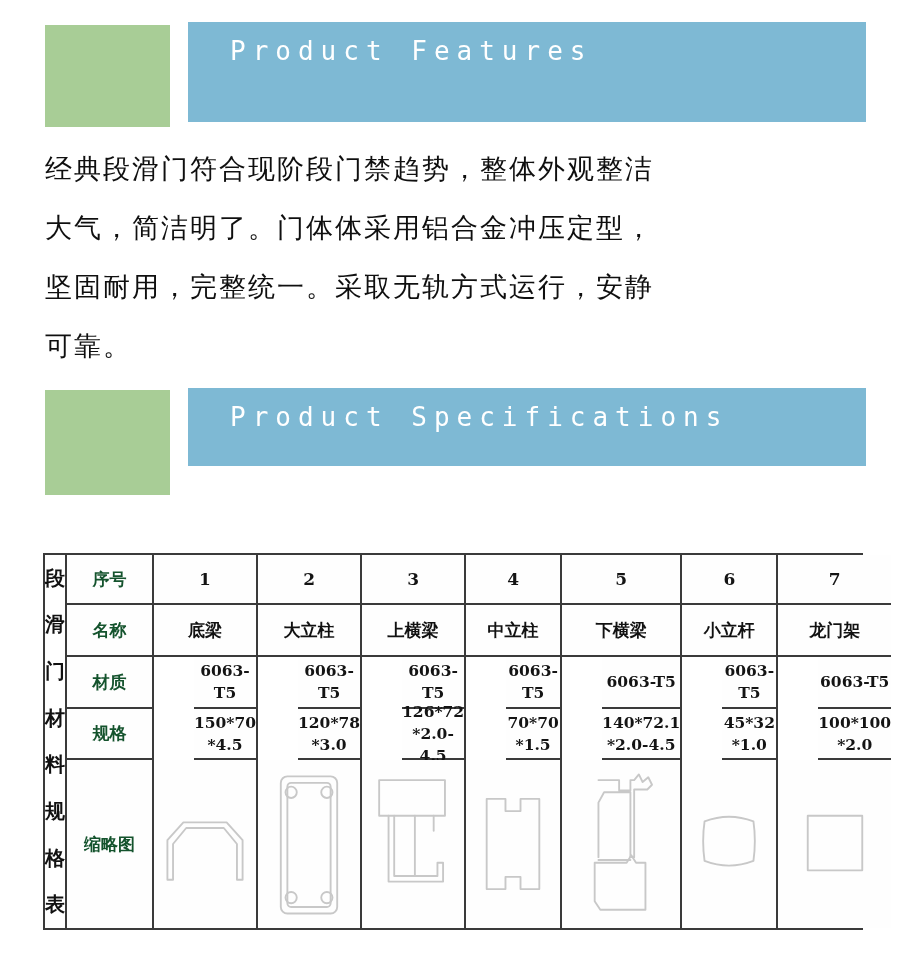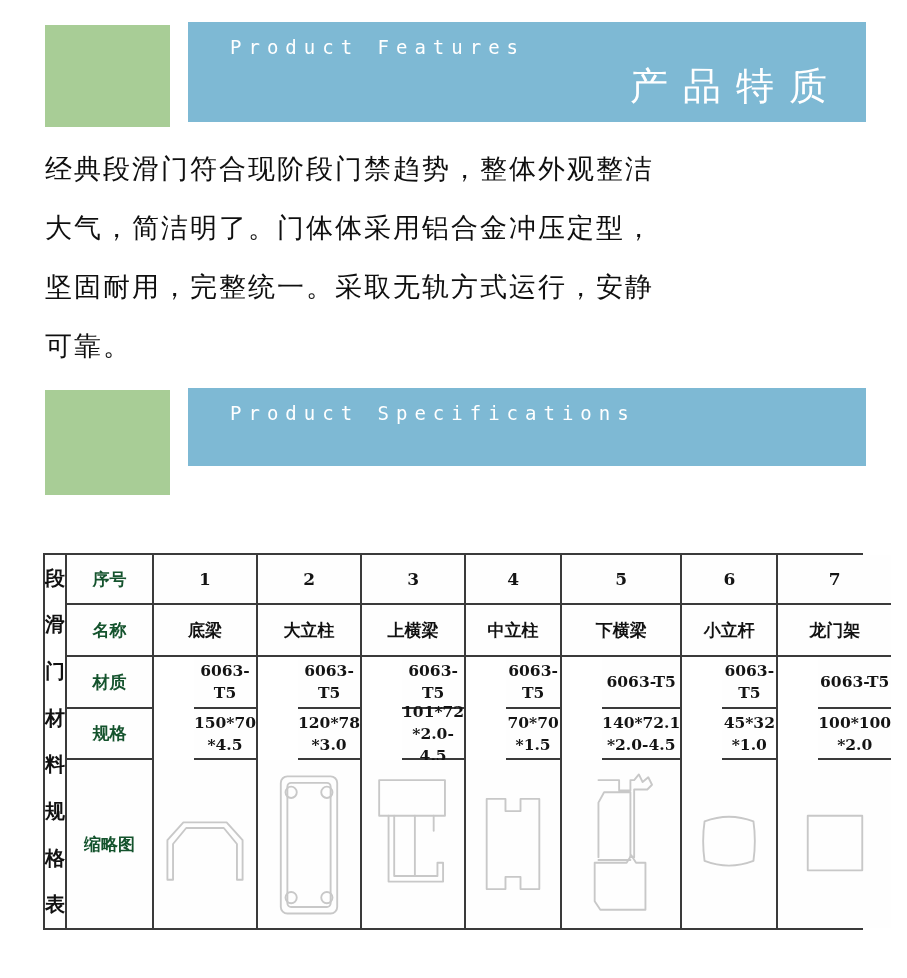--- a/index.html
+++ b/index.html
@@ -3,21 +3,21 @@
 <meta charset="utf-8">
 <style>
   html,body{margin:0;padding:0;background:#fff;}
   body{font-family:"Liberation Sans",sans-serif;color:#141414;}
   #page{position:relative;width:907px;height:978px;background:#ffffff;overflow:hidden;}
 
   
   .green-block{position:absolute;width:125px;background:var(--green,#a8cd96);}
   .blue-banner{position:absolute;left:188px;width:678px;background:var(--blue,#7eb9d4);}
   .banner-en{position:absolute;left:42px;top:14px;color:#fff;
-    font-family:"DejaVu Sans Mono",monospace;font-size:19px;letter-spacing:7px;white-space:nowrap;}
+    font-family:"DejaVu Sans Mono",monospace;font-size:26px;letter-spacing:7px;white-space:nowrap;}
   .banner-zh{position:absolute;right:24px;bottom:10px;color:#fff;
     font-size:38px;letter-spacing:15px;white-space:nowrap;font-weight:normal;}
 
   
   #description{position:absolute;left:45px;top:140px;width:825px;
     font-size:27px;line-height:59px;letter-spacing:2px;color:#0f0f0f;}
 
   
   #spec-table{position:absolute;left:43px;top:553px;width:820px;height:377px;
     border:2px solid var(--tborder,#3a3a3a);box-sizing:border-box;display:flex;background:#fff;}
@@ -39,21 +39,20 @@
   .thumb-cell svg{display:block;}
 </style>
 </head>
 <body>
 
 <div id="page">
 
   <div class="green-block" style="top:25px;height:102px;left:45px;"></div>
   <div class="blue-banner" style="top:22px;height:100px;">
     <div class="banner-en">Product Features</div>
-    <div class="banner-zh">产品特质</div>
   </div>
 
   <div id="description">
     <div>经典段滑门符合现阶段门禁趋势，整体外观整洁</div>
     <div>大气，简洁明了。门体体采用铝合金冲压定型，</div>
     <div>坚固耐用，完整统一。采取无轨方式运行，安静</div>
     <div>可靠。</div>
   </div>
 
   <div class="green-block" style="top:390px;height:105px;left:45px;"></div>
@@ -100,21 +99,21 @@
         <div class="cell lbl">规格</div>
         <div class="cell spec-val">
           <div>150*70</div>
           <div>*4.5</div>
         </div>
         <div class="cell spec-val">
           <div>120*78</div>
           <div>*3.0</div>
         </div>
         <div class="cell spec-val">
-          <div>101*72</div>
+          <div>126*72</div>
           <div>*2.0-4.5</div>
         </div>
         <div class="cell spec-val">
           <div>70*70</div>
           <div>*1.5</div>
         </div>
         <div class="cell spec-val">
           <div>140*72.1</div>
           <div>*2.0-4.5</div>
         </div>

